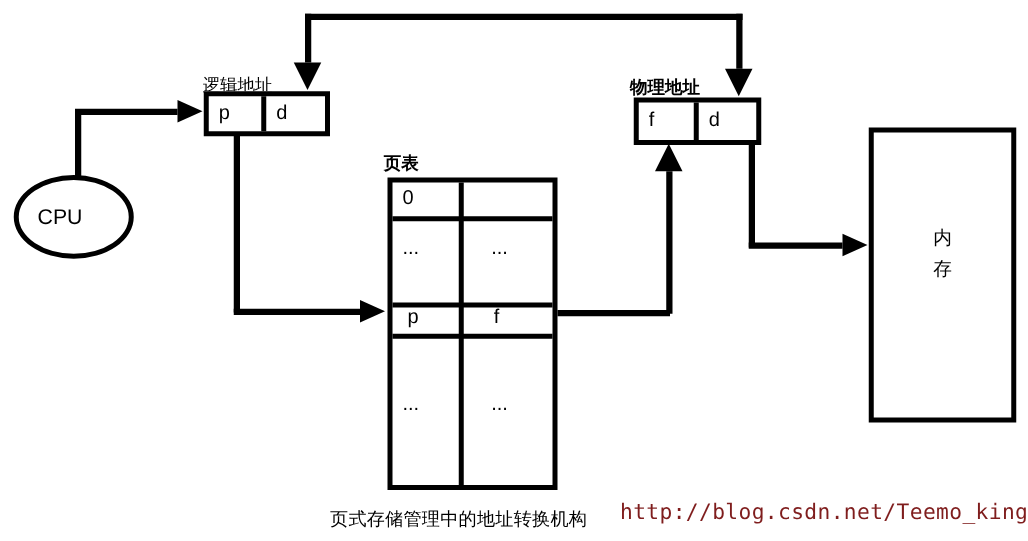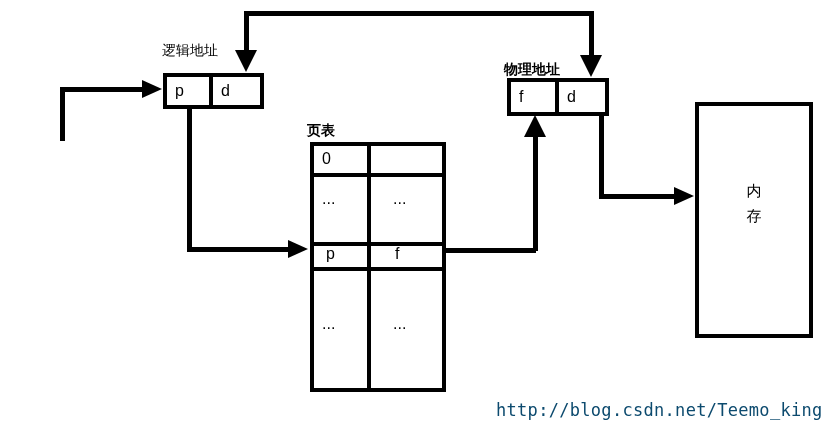--- a/index.html
+++ b/index.html
@@ -47,40 +47,43 @@
   .ptable .cellTxt { position: absolute; font-size: 16px; line-height: 20px; white-space: nowrap; }
 
   
   .membox { position: absolute; left: 695px; top: 102px; width: 118px; height: 236px;
             border: 4px solid #000000; box-sizing: border-box; background: #ffffff;
             display: flex; flex-direction: column; align-items: center; padding-top: 77px; gap: 10px; }
   .membox span { font-size: 15px; line-height: 15px; }
 
   .caption { position: absolute; left: 264px; top: 406px; font-size: 14.5px; letter-spacing: 0.2px; white-space: nowrap; }
   .watermark { position: absolute; left: 496px; top: 400px; font-size: 17px;
-               font-family: "DejaVu Sans Mono", monospace; color: #0c4a6e;
+               font-family: "DejaVu Sans Mono", monospace; color: #7f1d1d;
                letter-spacing: 0.3px; white-space: nowrap; }
 </style>
 </head>
 <body>
 
 <div id="canvas">
 
   <div class="seg" style="left:244px; top:11px; width:350px; height:5px;"></div>
   <div class="seg" style="left:244px; top:11px; width:5px; height:39px;"></div>
   <div class="arr arr-down" style="left:235px; top:50px;"></div>
   <div class="seg" style="left:589px; top:11px; width:5px; height:44px;"></div>
   <div class="arr arr-down" style="left:580px; top:55px;"></div>
 
+  <div class="cpu">
+    <span>CPU</span>
+  </div>
 
   <div class="seg" style="left:60px; top:88px; width:5px; height:53px;"></div>
   <div class="seg" style="left:60px; top:87px; width:82px; height:5px;"></div>
   <div class="arr arr-right" style="left:142px; top:80px;"></div>
 
-  <div class="small-label" style="left:162px; top:42px;">逻辑地址</div>
+  <div class="small-label" style="left:162px; top:60px;">逻辑地址</div>
   <div class="reg" style="left:163px; top:73px; width:101px; height:36px;">
     <div class="cell first" style="width:46px;">
         <span>p</span>
       </div>
     <div class="cell" style="flex:1;">
         <span>d</span>
       </div>
   </div>
 
   <div class="seg" style="left:187px; top:108px; width:5px; height:142px;"></div>
@@ -125,15 +128,16 @@
 
   <div class="seg" style="left:599px; top:114px; width:5px; height:84px;"></div>
   <div class="seg" style="left:599px; top:194px; width:75px; height:5px;"></div>
   <div class="arr arr-right" style="left:674px; top:187px;"></div>
 
   <div class="membox">
     <span>内</span>
     <span>存</span>
   </div>
 
+  <div class="caption">页式存储管理中的地址转换机构</div>
   <div class="watermark">http://blog.csdn.net/Teemo_king</div>
 
 </div>
 
 </body></html>

